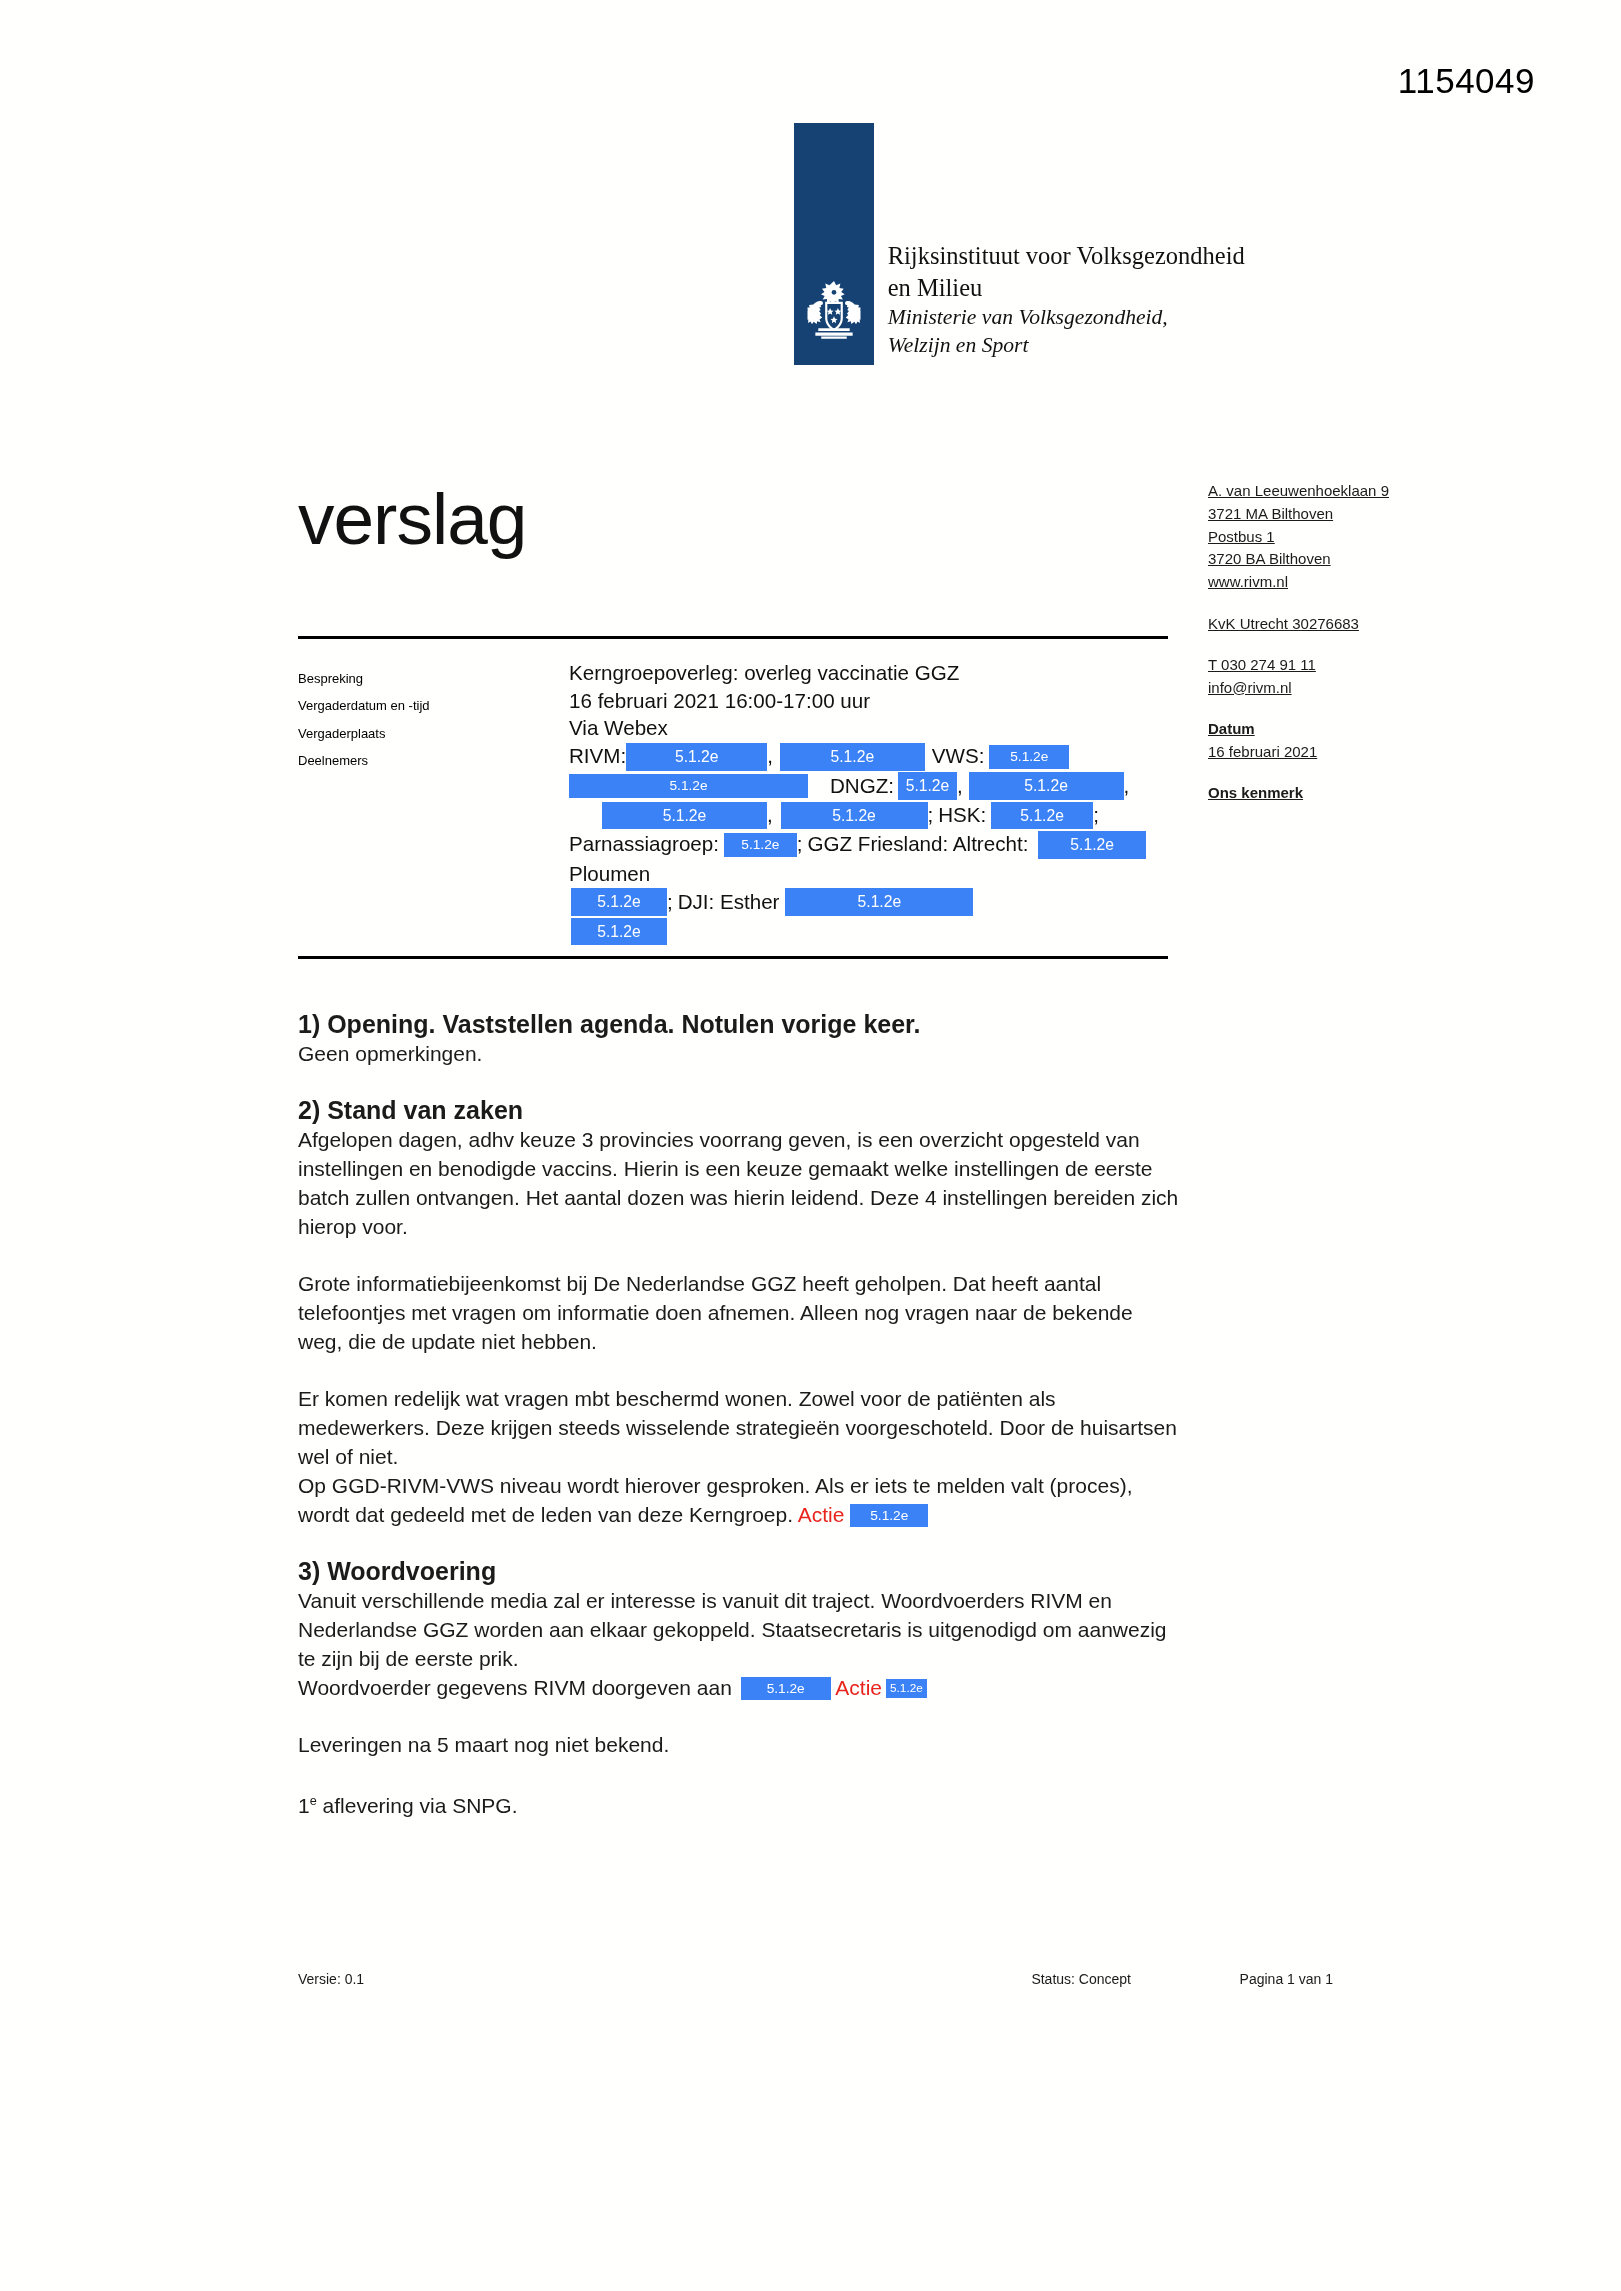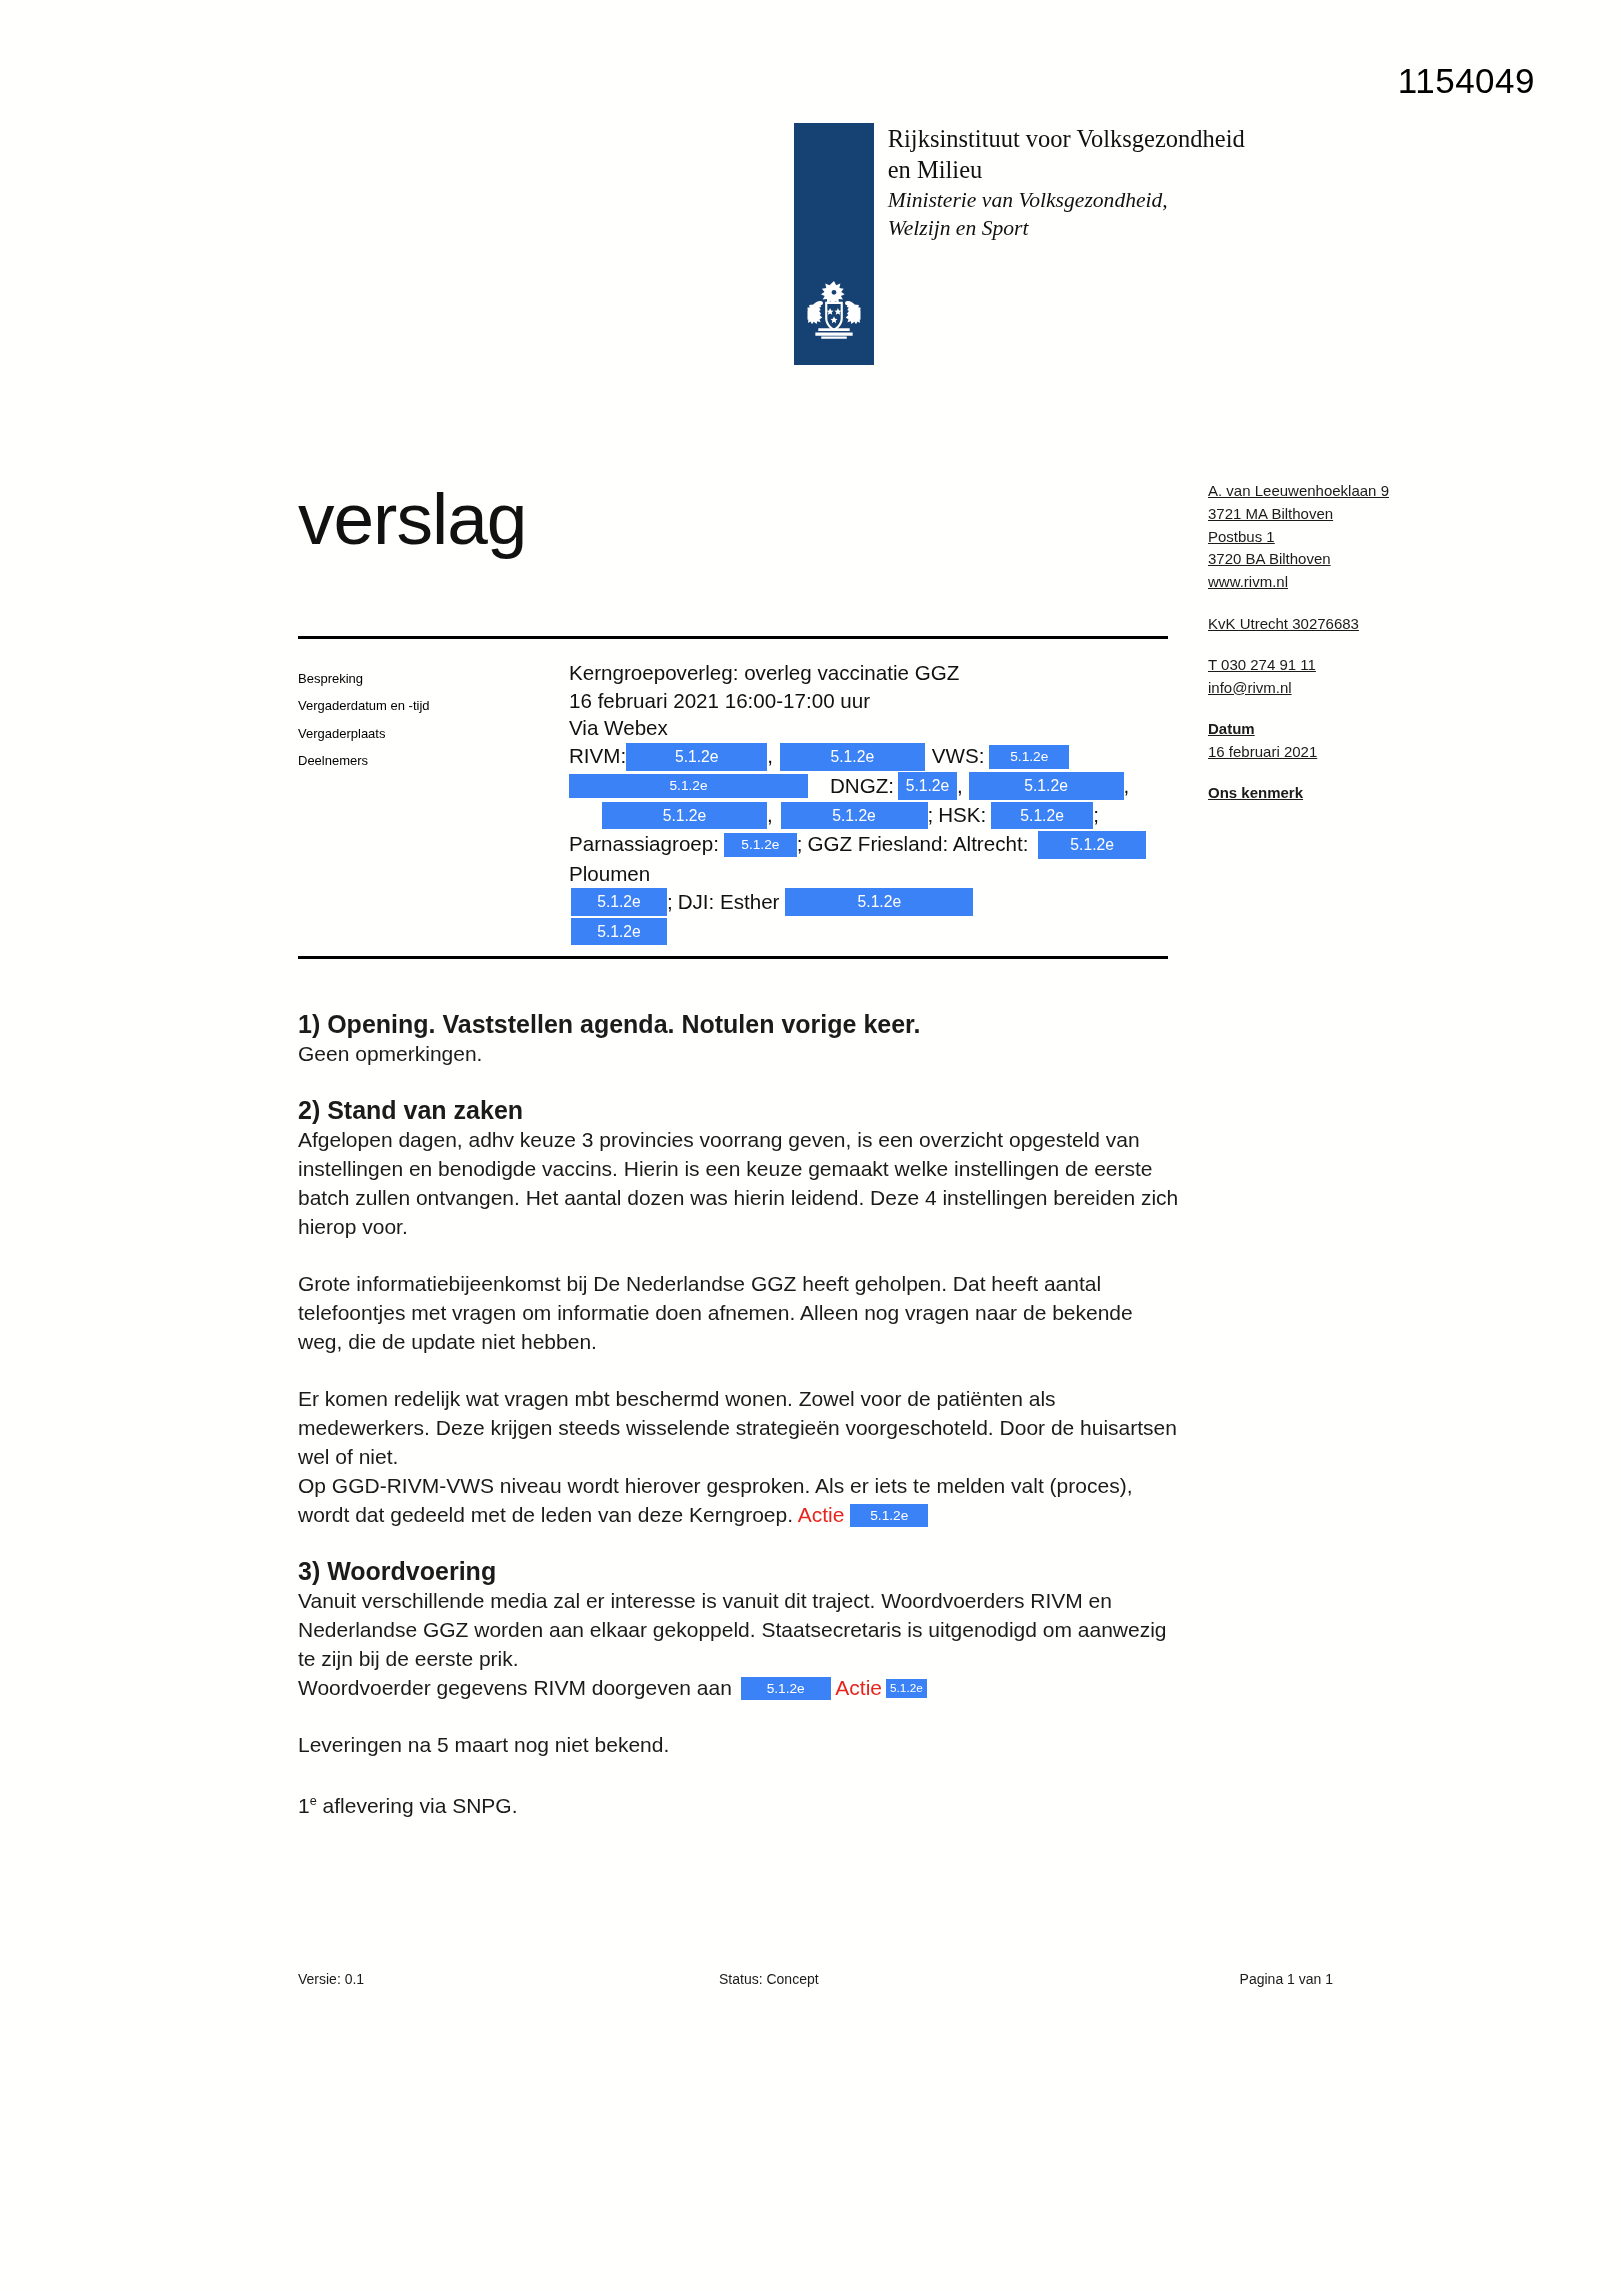--- a/index.html
+++ b/index.html
@@ -31,21 +31,21 @@
     letter-spacing: 0.5px;
     color: #000;
   }
 
   
   .logo-block {
     position: absolute;
     left: 770px;
     top: 123px;
     display: flex;
-    align-items: flex-start;
+    align-items: flex-end;
     padding-left: 24px;
   }
   .logo-bar {
     width: 80px;
     height: 242px;
     background: #154273;
     position: relative;
     flex: none;
   }
   .logo-crest {
@@ -190,21 +190,21 @@
   .footer {
     position: absolute;
     left: 298px;
     top: 1971px;
     width: 1035px;
     font-size: 14px;
     color: #1b1b1b;
     display: flex;
   }
   .footer .f-left { width: 421px; }
-  .footer .f-mid { width: 412px; }
+  .footer .f-mid { width: 412px; text-align: right; }
   .footer .f-right { text-align: right; flex: 1; }
 </style>
 </head>
 <body>
 
 <div class="page">
 
   <div class="doc-number">1154049</div>
 
   <div class="logo-block">

